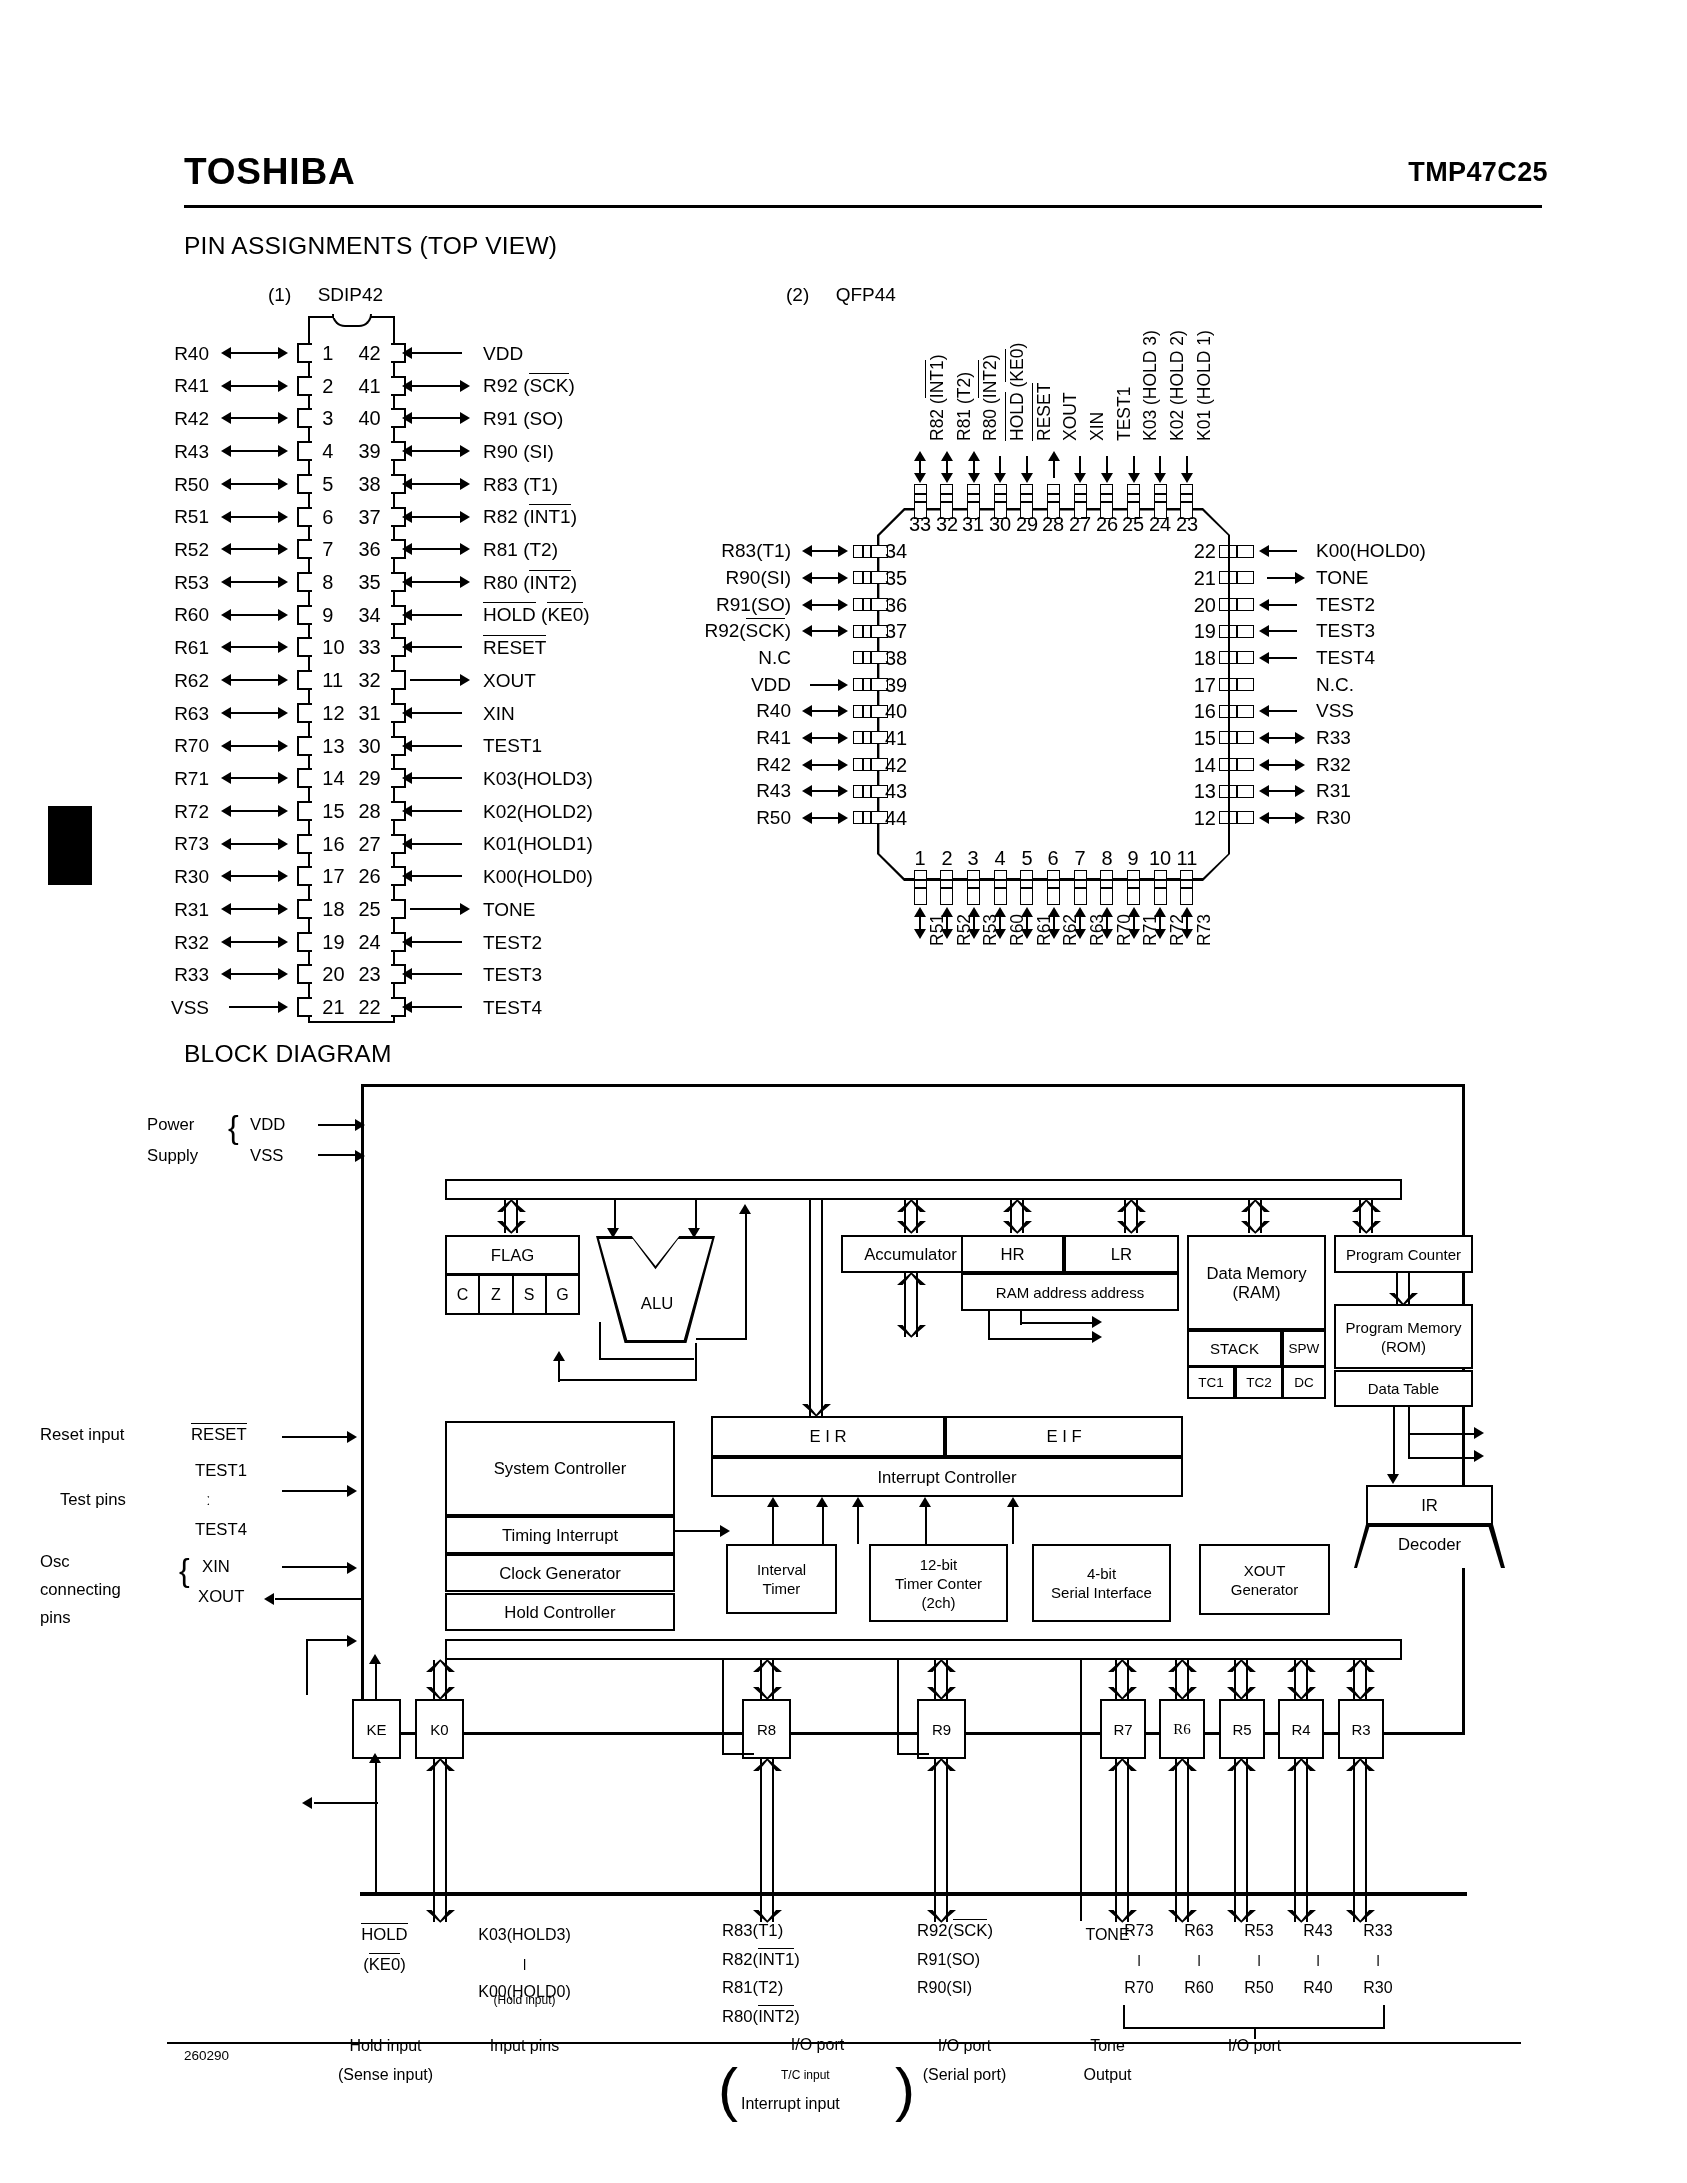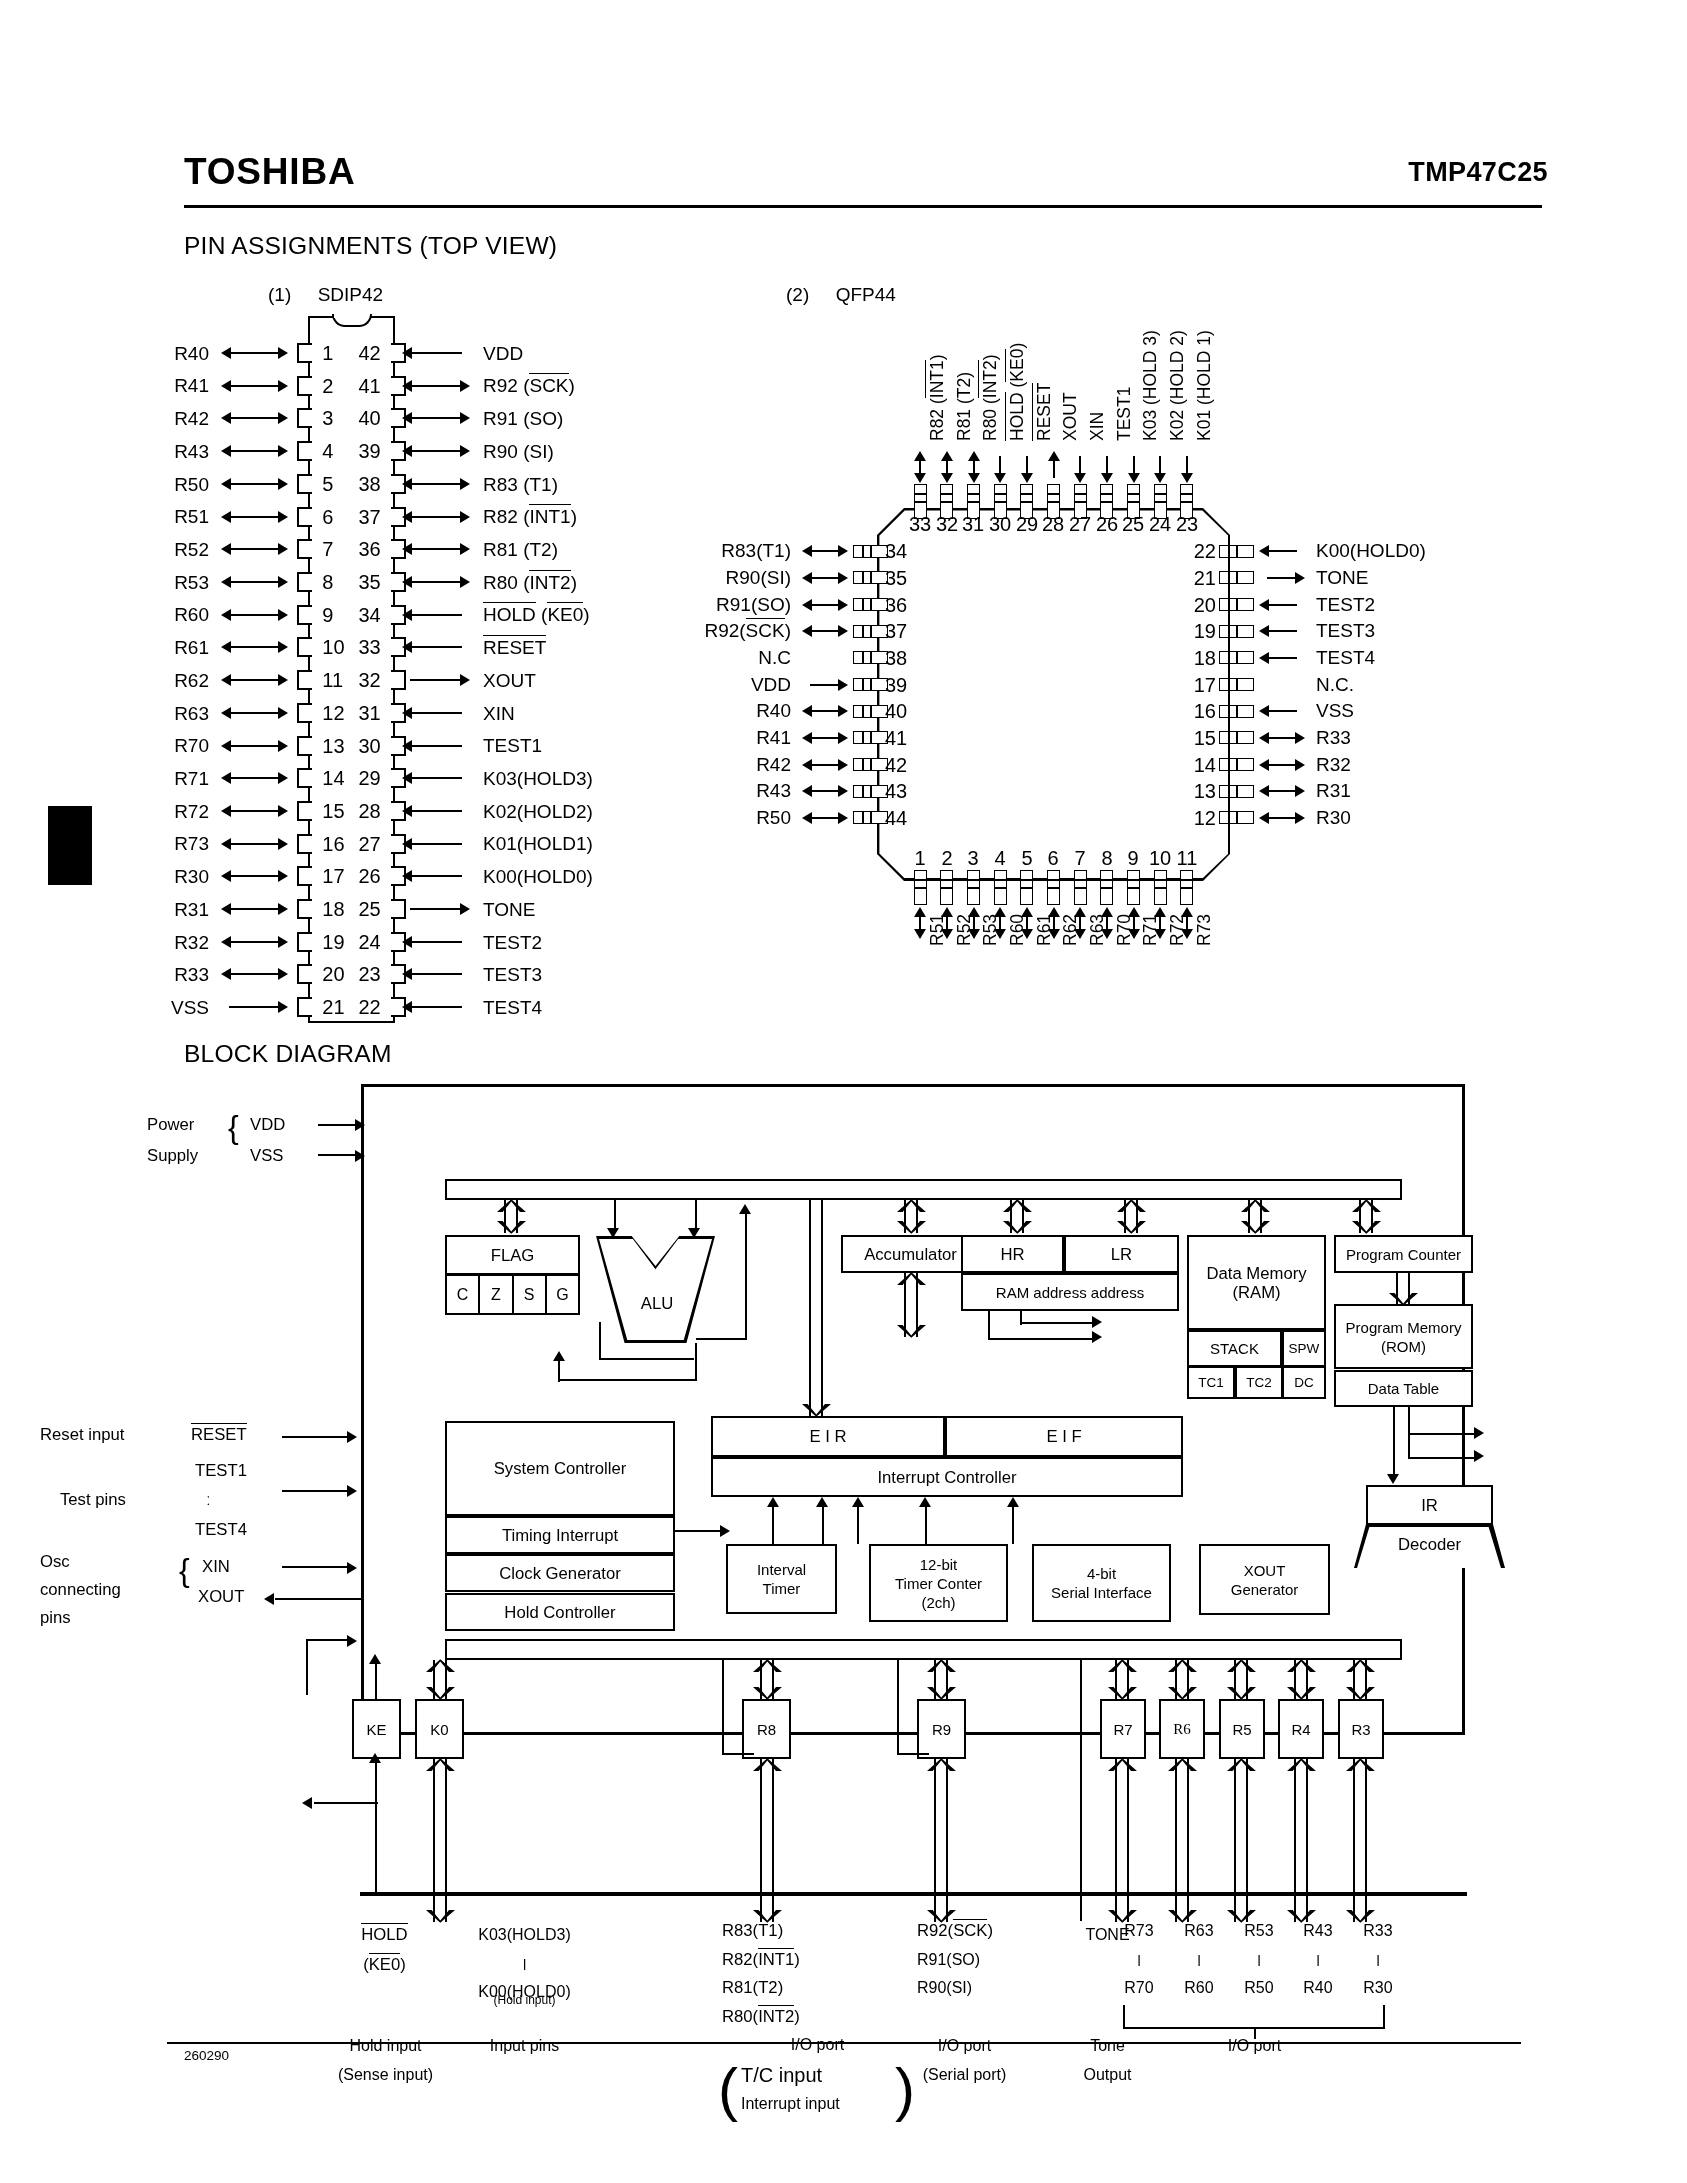--- a/index.html
+++ b/index.html
@@ -1310,21 +1310,21 @@
       <div class="lbl abs c" style="left: 449px; top: 1955px; font-size: 14.3px; width: 151px;">l</div>
       <div class="lbl abs c" style="left: 449px; top: 1982px; font-size: 16px; width: 151px;">K00(HOLD0)</div>
       <div class="lbl abs c" style="left: 449px; top: 2036px; font-size: 16px; width: 151px;">Input pins</div>
       <div class="lbl abs c" style="left: 449px; top: 1990px; font-size: 12px; width: 151px;">(Hold input)</div>
       <div class="lbl abs" style="left: 722px; top: 1921px; width: 159px;">R83(T1)</div>
       <div class="lbl abs" style="left: 722px; top: 1950px; width: 159px;">R82(<span class="ob">INT1</span>)</div>
       <div class="lbl abs" style="left: 722px; top: 1978px; width: 159px;">R81(T2)</div>
       <div class="lbl abs" style="left: 722px; top: 2007px; width: 159px;">R80(<span class="ob">INT2</span>)</div>
       <div class="lbl abs c" style="left: 758px; top: 2035px; font-size: 16px; width: 119px;">I/O port</div>
       <div class="brace abs" style="left: 718px; top: 2060px; font-size: 60px; line-height: 60px;">(</div>
-      <div class="lbl abs" style="left: 741px; top: 2065px; font-size: 20px;">T/C input</div>
+      <div class="lbl abs" style="left: 781px; top: 2065px; font-size: 12px;">T/C input</div>
       <div class="lbl abs" style="left: 741px; top: 2094px; font-size: 16px;">Interrupt input</div>
       <div class="brace abs" style="left: 895px; top: 2060px; font-size: 60px; line-height: 60px;">)</div>
       <div class="lbl abs" style="left: 917px; top: 1921px;">R92(<span class="ob">SCK</span>)</div>
       <div class="lbl abs" style="left: 917px; top: 1950px; font-size: 16px;">R91(SO)</div>
       <div class="lbl abs" style="left: 917px; top: 1978px; font-size: 16px;">R90(SI)</div>
       <div class="lbl abs c" style="left: 889px; top: 2036px; font-size: 16px; width: 151px;">I/O port</div>
       <div class="lbl abs c" style="left: 889px; top: 2065px; font-size: 16px; width: 151px;">(Serial port)</div>
       <div class="lbl abs c" style="left: 1060px; top: 1925px; font-size: 16px; width: 95px;">TONE</div>
       <div class="lbl abs c" style="left: 1060px; top: 2036px; font-size: 16px; width: 95px;">Tone</div>
       <div class="lbl abs c" style="left: 1060px; top: 2065px; font-size: 16px; width: 95px;">Output</div>

